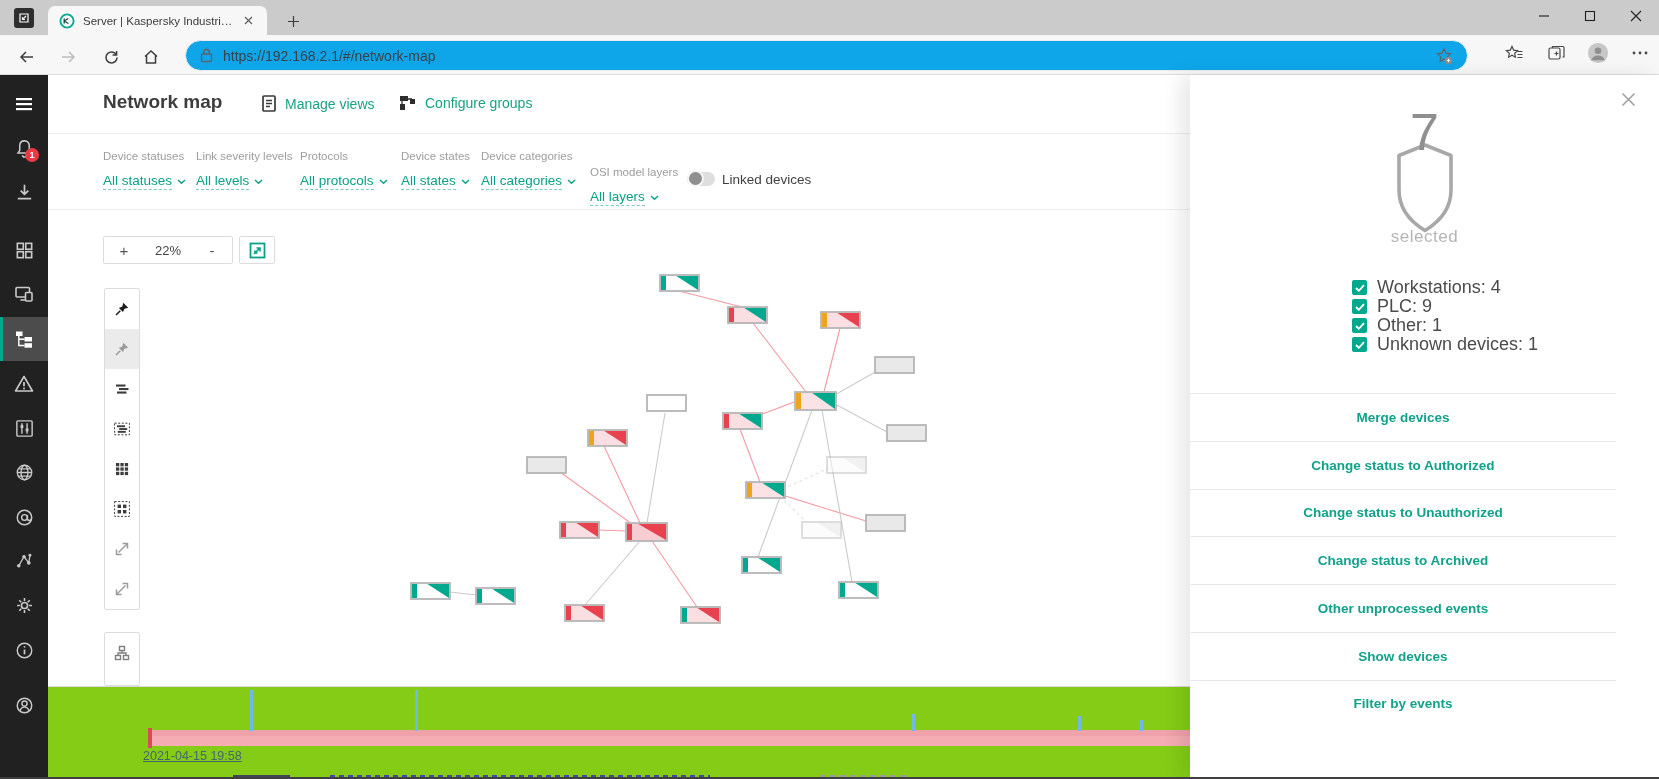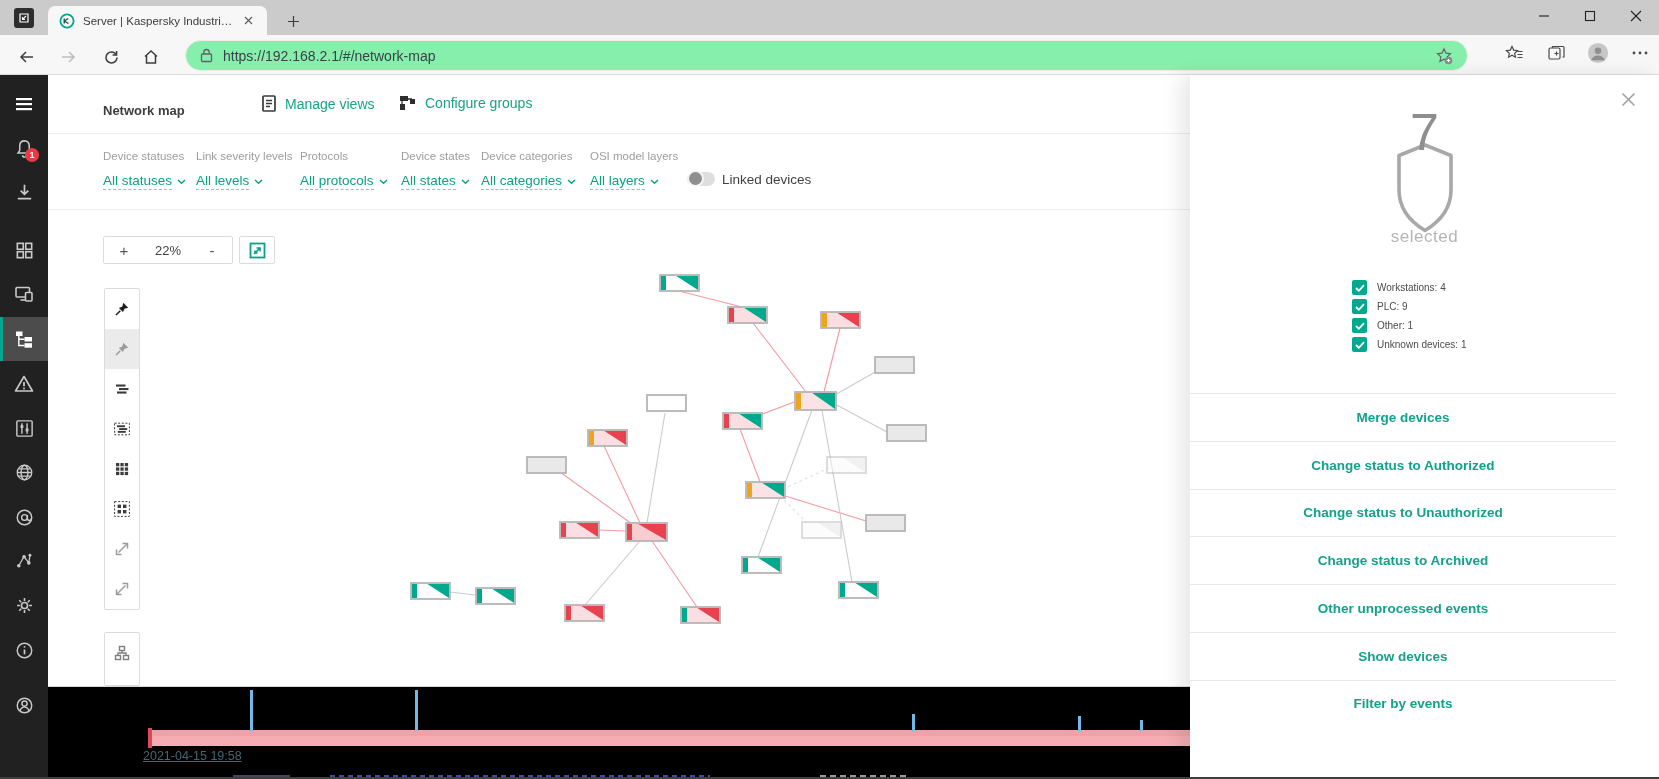--- a/index.html
+++ b/index.html
@@ -13,34 +13,34 @@
   .tab { position:absolute; left:48px; top:6px; width:219px; height:29px; background:#f7f7f7; border-radius:7px 7px 0 0; display:flex; align-items:center; padding:0 8px 0 11px; }
   .favicon { width:16px; height:16px; flex:0 0 16px; }
   .tab-title { font-size:11.5px; color:#3c3c3c; margin-left:8px; white-space:nowrap; overflow:hidden; text-overflow:ellipsis; width:150px; }
   .tab-close { margin-left:6px; width:18px; height:18px; display:flex; align-items:center; justify-content:center; cursor:pointer; }
   .newtab { position:absolute; left:281px; top:9px; width:24px; height:24px; display:flex; align-items:center; justify-content:center; cursor:pointer; }
   .win-controls { position:absolute; right:0; top:0; height:32px; display:flex; }
   .win-btn { width:46px; height:32px; display:flex; align-items:center; justify-content:center; cursor:pointer; }
 
   .toolbar { position:absolute; left:0; top:35px; width:1659px; height:40px; background:#f7f7f7; border-bottom:1px solid #dcdcdc; }
   .nav-btn { position:absolute; top:44px; width:26px; height:26px; display:flex; align-items:center; justify-content:center; cursor:pointer; }
-  .addressbar { position:absolute; left:185px; top:40px; width:1283px; height:31px; background:#86efac; border:1px solid #ececec; border-radius:16px; display:flex; align-items:center; padding:0 12px 0 14px; }
+  .addressbar { position:absolute; left:185px; top:40px; width:1283px; height:31px; background:#0ea5e9; border:1px solid #ececec; border-radius:16px; display:flex; align-items:center; padding:0 12px 0 14px; }
   .url-text { font-size:14px; color:#39424a; margin-left:10px; flex:1; }
   .bar-icon { width:22px; height:22px; display:flex; align-items:center; justify-content:center; cursor:pointer; }
   .right-icons { position:absolute; right:8px; top:42px; display:flex; gap:20px; align-items:center; }
 
   
   .sidebar { position:absolute; left:0; top:75px; width:48px; height:704px; background:#212121; z-index:5; }
   .sb-item { position:absolute; left:0; width:48px; height:44px; display:flex; align-items:center; justify-content:center; cursor:pointer; }
   .sb-item.active { background:#4c4c4c; }
   .sb-item.active::before { content:""; position:absolute; left:0; top:0; bottom:0; width:3px; background:#00a88e; }
   .sb-badge { position:absolute; left:25px; top:22px; min-width:14px; height:14px; border-radius:7px; background:#eb3a46; color:#fff; font-size:9px; font-weight:bold; display:flex; align-items:center; justify-content:center; padding:0 3px; }
 
   
-  .page-title { position:absolute; left:103px; top:91px; font-size:13px; font-weight:bold; color:#3d3d3d;margin-top:12px; }
+  .page-title { position:absolute; left:103px; top:91px; font-size:19px; font-weight:bold; color:#3d3d3d; }
   .hdr-link { position:absolute; top:95px; display:flex; align-items:center; gap:9px; cursor:pointer; }
   .hdr-link span { font-size:14px; color:#1ba188;text-align:center; }
   .hdr-rule { position:absolute; left:48px; top:133px; width:1611px; height:1px; background:#ededed; }
   .flt-rule { position:absolute; left:48px; top:209px; width:1611px; height:1px; background:#ededed; }
 
   
   .filter-group { position:absolute; top:150px; }
   .flt-label { font-size:11.5px; color:#9d9d9d; white-space:nowrap; }
   .flt-link { margin-top:11px; display:inline-flex; align-items:center; gap:5px; font-size:13.5px; color:#0ba189; cursor:pointer; white-space:nowrap; }
   .flt-link .txt { border-bottom:1px dashed #7fccbc; padding-bottom:1px; }
@@ -55,21 +55,21 @@
   .fullscreen-btn { position:absolute; left:239px; top:236px; width:36px; height:28px; border:1px solid #dcdcdc; border-radius:2px; background:#fff; display:flex; align-items:center; justify-content:center; cursor:pointer; }
 
   .toolpanel { position:absolute; left:104px; width:36px; background:#fff; border:1px solid #dcdcdc; border-radius:2px; }
   .tool-btn { width:34px; height:40px; display:flex; align-items:center; justify-content:center; cursor:pointer; }
   .tool-btn.pressed { background:#ebebeb; }
 
   
   #graph-svg { position:absolute; left:48px; top:209px; }
 
   
-  .timeline { position:absolute; left:48px; top:686px; width:1142px; height:93px; background:#000000; border-top:1px solid #d9d9d9; overflow:hidden; }
+  .timeline { position:absolute; left:48px; top:686px; width:1142px; height:93px; background:#84cc16; border-top:1px solid #d9d9d9; overflow:hidden; }
   .tl-band { position:absolute; left:100px; top:43px; width:1042px; height:16px; background:#f5acb3; }
   .tl-band::before { content:""; position:absolute; left:0; top:0; width:100%; height:6px; background:#eb9ba4; opacity:.55; }
   .tl-cap { position:absolute; left:100px; top:41px; width:4px; height:20px; background:#da4a57; }
   .tl-spike { position:absolute; width:3px; background:#72b9e8; }
   .tl-date { position:absolute; left:95px; top:62px; font-size:12.5px; color:#47666e; text-decoration:underline; cursor:pointer; }
 
   .bottom-strip { position:absolute; left:0; top:775px; width:1659px; height:4px; z-index:60; }
   .bs-line { position:absolute; left:0; top:2px; width:1659px; height:2px; background:#3f3f3f; }
   .bs-dark { position:absolute; left:233px; top:0; width:57px; height:3px; background:#43435a; }
   .bs-blue { position:absolute; left:330px; top:0; width:380px; height:3px;
@@ -79,21 +79,21 @@
 
   
   .panel { position:absolute; left:1190px; top:75px; width:469px; height:704px; background:#fff; box-shadow:-10px 0 18px rgba(0,0,0,.09); z-index:40; }
   .panel-close { position:absolute; left:428px; top:14px; width:20px; height:20px; display:flex; align-items:center; justify-content:center; cursor:pointer; }
   .shield-wrap { position:absolute; left:0; top:67px; width:469px; text-align:center; }
   .shield-count { position:absolute; left:0; top:27px; width:469px; text-align:center; font-size:52px; color:#8f8f8f; font-weight:400; }
   .selected-label { position:absolute; left:0; top:152px; width:469px; text-align:center; font-size:17px; color:#b5b5b5; letter-spacing:.5px; }
   .chk-list { position:absolute; left:162px; top:203px; }
   .chk-row { display:flex; align-items:center; height:19px; }
   .chk-box { width:15px; height:15px; border-radius:2px; background:#00a88e; display:flex; align-items:center; justify-content:center; cursor:pointer; flex:0 0 15px; }
-  .chk-label { margin-left:10px; font-size:10px; color:#4b4b4b; white-space:nowrap; }
+  .chk-label { margin-left:10px; font-size:18px; color:#4b4b4b; white-space:nowrap; }
   .action-list { position:absolute; left:0; top:318px; width:426px; }
   .action-row { height:47.75px; border-top:1px solid #e8e8e8; display:flex; align-items:center; justify-content:center; font-size:13.5px; font-weight:bold; color:#12a18a; cursor:pointer; }
 
   svg { display:block; }
 </style>
 </head>
 <body>
 
 <div id="app">
 
@@ -358,21 +358,21 @@
           <svg width="9" height="6" viewBox="0 0 9 6">
             <path d="M1 1l3.5 3.3L8 1" stroke="#0ba189" fill="none" stroke-width="1.4"></path>
           </svg>
         </div></div>
       <div class="filter-group" style="left: 481px;"><div class="flt-label">Device categories</div><div class="flt-link">
           <span class="txt">All categories</span>
           <svg width="9" height="6" viewBox="0 0 9 6">
             <path d="M1 1l3.5 3.3L8 1" stroke="#0ba189" fill="none" stroke-width="1.4"></path>
           </svg>
         </div></div>
-      <div class="filter-group" style="left: 590px;"><div class="flt-label">OSI model layers</div><div class="flt-link">
+      <div class="filter-group" style="left: 590px; margin-top: 16px;"><div class="flt-label">OSI model layers</div><div class="flt-link">
           <span class="txt">All layers</span>
           <svg width="9" height="6" viewBox="0 0 9 6">
             <path d="M1 1l3.5 3.3L8 1" stroke="#0ba189" fill="none" stroke-width="1.4"></path>
           </svg>
         </div></div>
     </div>
   <div class="toggle">
       <div class="knob"></div>
     </div>
   <div class="toggle-label">Linked devices</div>

